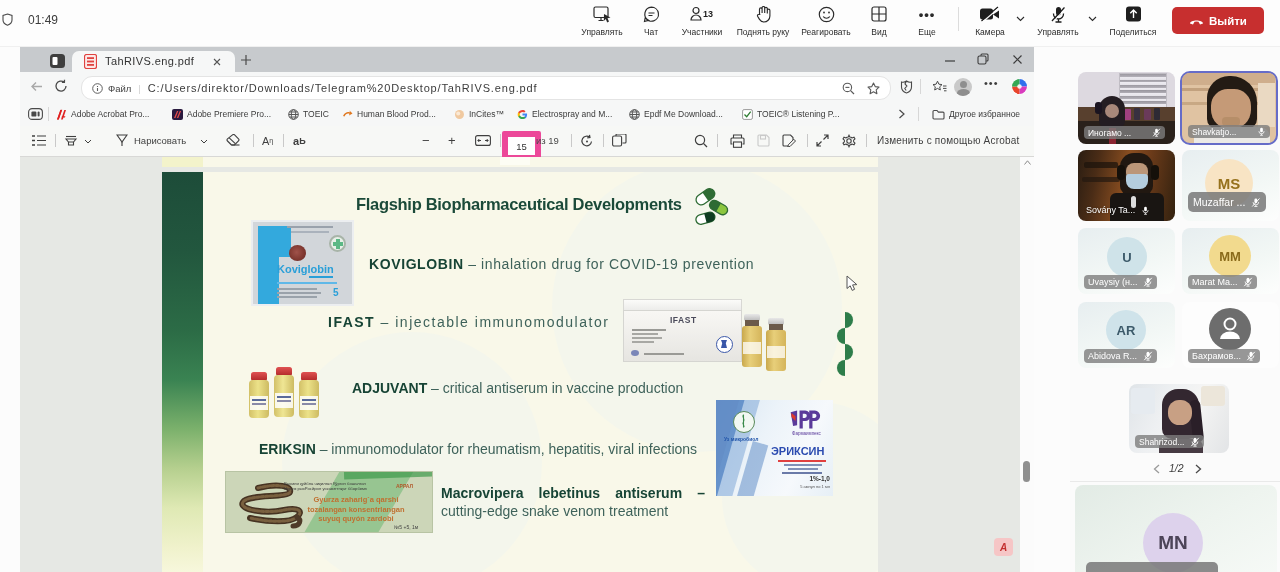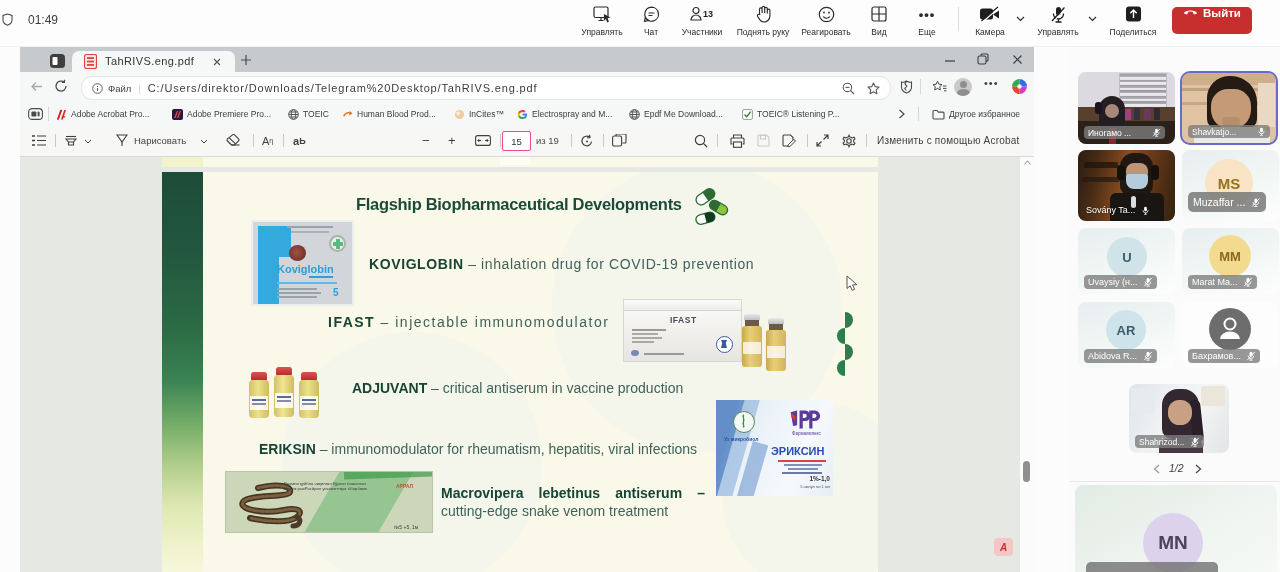--- a/index.html
+++ b/index.html
@@ -5,22 +5,22 @@
   html,body{margin:0;padding:0;}
   body{width:1280px;height:572px;overflow:hidden;position:relative;background:#fcfcfc;
        font-family:"Liberation Sans",sans-serif;-webkit-font-smoothing:antialiased;}
   .abs{position:absolute;}
   svg{display:block;}
   
   #zoombar{position:absolute;left:0;top:0;width:1280px;height:47px;background:#fdfdfd;border-bottom:1px solid #f0f0f0;box-sizing:border-box;}
   .zbtn{position:absolute;top:5px;color:#2b2b2b;}
   .zbtn .ic{height:18px;display:flex;align-items:center;justify-content:center;}
   .zbtn .lb{font-size:8.5px;margin-top:4px;color:#2b2b2b;white-space:nowrap;text-align:center;}
-  #leave{position:absolute;left:1172px;top:7px;width:80px;height:27px;background:#c72f2f;border-radius:5px;
-         color:#fff;font-size:11.5px;font-weight:bold;display:flex;align-items:flex-start;justify-content:center;}
+  #leave{position:absolute;left:1172px;top:7px;width:92px;height:27px;background:#c72f2f;border-radius:5px;
+         color:#fff;font-size:11.5px;font-weight:bold;display:flex;align-items:center;justify-content:center;}
   
   #browser{position:absolute;left:20px;top:47px;width:1014px;height:538px;background:#f4f5f5;}
   #tabstrip{position:absolute;left:0;top:0;width:1014px;height:25px;background:#c7cacd;}
   #tab{position:absolute;left:52px;top:4px;width:163px;height:21px;background:#f6f7f7;border-radius:7px 7px 0 0;}
   #addrbar{position:absolute;left:0;top:25px;width:1014px;height:30px;background:#f6f7f7;}
   #urlpill{position:absolute;left:61px;top:4px;width:808px;height:22px;background:#fff;border:1px solid #e4e4e4;
            border-radius:11px;display:flex;align-items:center;font-size:9.5px;color:#3c3c3c;}
   #bookbar{position:absolute;left:0;top:55px;width:1014px;height:24px;background:#f6f7f7;}
   .bk{position:absolute;top:0;height:24px;display:flex;align-items:center;font-size:8.5px;color:#3a3a3a;white-space:nowrap;}
   .bk .bi{margin-right:4px;display:flex;}
@@ -346,21 +346,21 @@
     <div class="pt" style="left:242px;font-size:11px;">A<span style="font-size:7px;vertical-align:super;">ƞ</span></div>
     <div class="vdiv" style="left:263px;"></div>
     <div class="pt" style="left:273px;font-size:11px;font-weight:bold;">а<span style="font-size:9px;">Ь</span></div>
     <div class="pt" style="left:402px;font-size:13px;">−</div>
     <div class="pt" style="left:428px;font-size:13px;">+</div>
     <svg class="abs" style="left:455px;top:9px" width="16" height="11" viewBox="0 0 16 11">
         <rect x="0.6" y="0.6" width="14.8" height="9.8" rx="2" fill="none" stroke="#3f3f3f" stroke-width="1.1"></rect>
         <path d="M3 5.5 H6 M2.8 5.5 L4.3 4 M2.8 5.5 L4.3 7 M13 5.5 H10 M13.2 5.5 L11.7 4 M13.2 5.5 L11.7 7" stroke="#3f3f3f" stroke-width="1"></path>
       </svg>
     <div class="vdiv" style="left:480px;"></div>
-    <div class="abs" style="left:482px;top:5px;width:27px;height:18px;background:#fff;border:1px solid #ec4899;border-radius:2px;font-size:9.5px;color:#333;display:flex;align-items:center;justify-content:center;">15</div>
+    <div class="abs" style="left:482px;top:5px;width:27px;height:18px;background:#fff;border:6px solid #ec4899;border-radius:2px;font-size:9.5px;color:#333;display:flex;align-items:center;justify-content:center;">15</div>
     <div class="pt" style="left:516px;color:#4a4a4a;">из 19</div>
     <div class="vdiv" style="left:551px;"></div>
     <svg class="abs" style="left:560px;top:8px" width="14" height="14" viewBox="0 0 14 14">
         <path d="M11.5 7.5 a4.8 4.8 0 1 1 -1.6 -4.1 M9.5 0.8 L10 3.6 L7.2 3.9" fill="none" stroke="#3f3f3f" stroke-width="1.15"></path>
         <circle cx="7" cy="7.5" r="1" fill="#3f3f3f"></circle>
       </svg>
     <div class="vdiv" style="left:583px;"></div>
     <svg class="abs" style="left:592px;top:8px" width="15" height="13" viewBox="0 0 15 13">
         <rect x="0.6" y="2" width="9" height="10" rx="1.5" fill="none" stroke="#3f3f3f" stroke-width="1.1"></rect>
         <path d="M4 2 V1 a1 1 0 0 1 1-1 h8 a1 1 0 0 1 1 1 v7 a1 1 0 0 1 -1 1 h-2.5" fill="none" stroke="#3f3f3f" stroke-width="1.1"></path>
@@ -548,20 +548,21 @@
         <div class="abs" style="left:118px;top:-4px;width:92px;height:10px;background:#3e9a4c;transform:rotate(-2deg);opacity:.7;"></div>
         <svg class="abs" style="left:4px;top:8px" width="92" height="50" viewBox="0 0 92 50">
           <path d="M28 8 C48 3 62 6 60 12 C58 18 18 14 13 22 C8 30 36 34 54 30 C68 27 74 31 67 37 C60 43 38 42 20 38" fill="none" stroke="#463322" stroke-width="6" stroke-linecap="round"></path>
           <path d="M28 8 C48 3 62 6 60 12 C58 18 18 14 13 22 C8 30 36 34 54 30 C68 27 74 31 67 37 C60 43 38 42 20 38" fill="none" stroke="#79603f" stroke-width="3" stroke-dasharray="2.5 2" stroke-linecap="round"></path>
           <path d="M67 37 C72 40 70 46 63 46" fill="none" stroke="#4e3a28" stroke-width="5" stroke-linecap="round"></path>
         </svg>
         <div class="abs" style="left:58px;top:9px;width:80px;height:10px;">
           <div style="font-size:4.2px;color:#3a3a3a;line-height:5px;white-space:nowrap;">Вахмли қуйбна чиқилган Қўрғон бошчлган<br>Нурум рыхРосйрон ускаөзгтнқат бборбвмз</div>
         </div>
         <div class="abs" style="left:170px;top:11px;font-size:5px;font-weight:bold;color:#b05a2a;">АРРАЛ</div>
+        <div class="abs" style="left:70px;top:23px;width:120px;text-align:center;font-size:7.5px;line-height:9.5px;color:#c07030;font-weight:bold;">Gyurza zaharig`a qarshi<br>tozalangan konsentrlangan<br>suyuq quyón zardobi</div>
         <div class="abs" style="left:168px;top:52px;font-size:5px;color:#444;">№5 +5, 1м</div>
       </div>
     </div>
 
     <div class="abs" style="left:1000px;top:0;width:14px;height:415px;background:#fbfbfb;"></div>
     <svg class="abs" style="left:1004px;top:3px" width="7" height="5" viewBox="0 0 7 5">
         <path d="M0.5 4.5 L3.5 0.8 L6.5 4.5" fill="none" stroke="#8a8a8a" stroke-width="1"></path>
       </svg>
     <div class="abs" style="left:1003px;top:304px;width:7px;height:21px;border-radius:3.5px;background:#8f8f8f;"></div>
 

